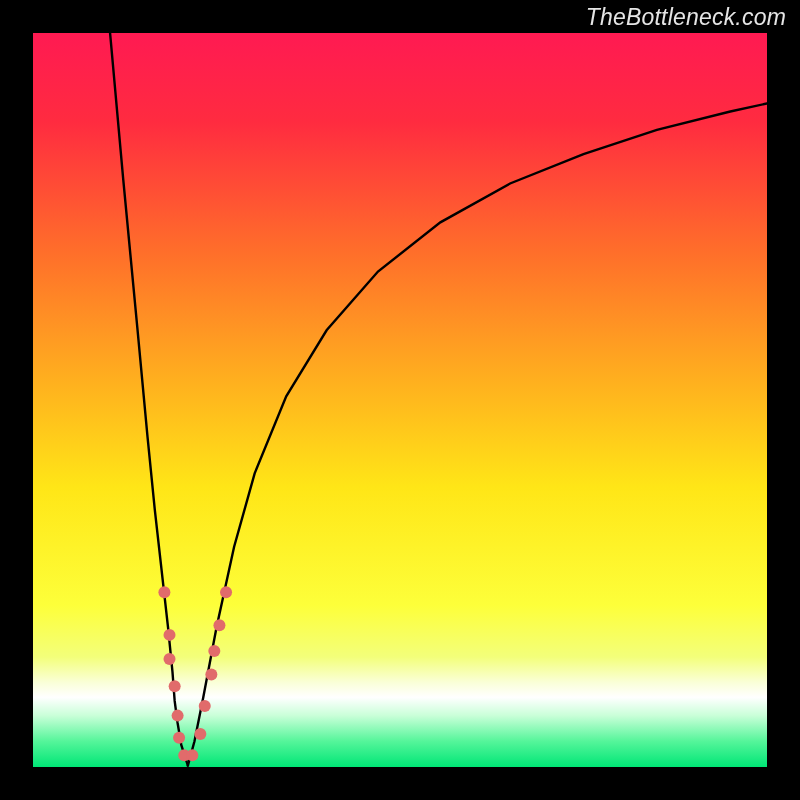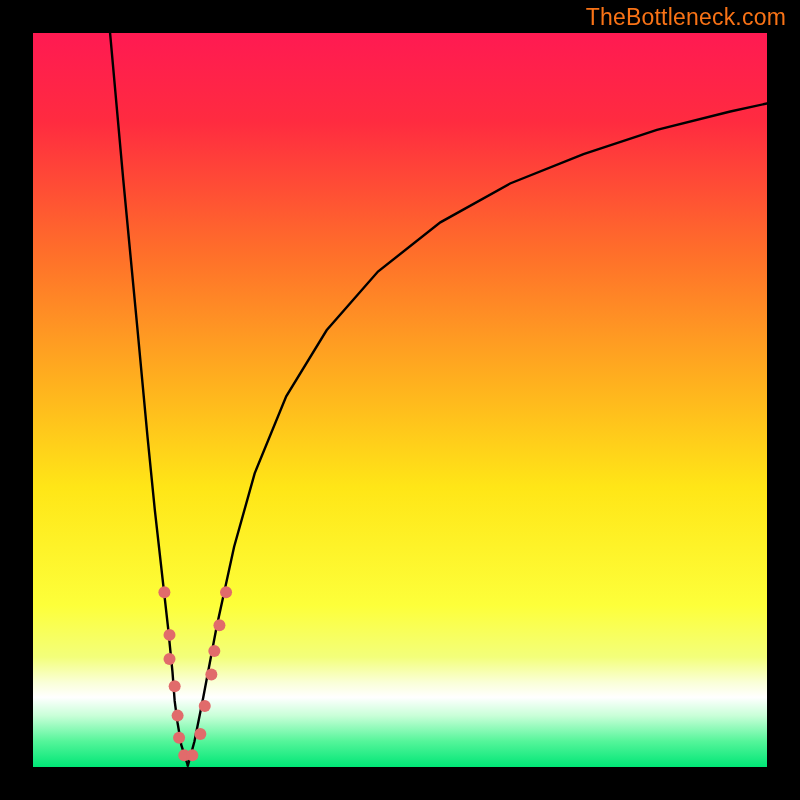--- a/index.html
+++ b/index.html
@@ -9,24 +9,25 @@
   background: #000;
   position: relative;
   overflow: hidden;
   font-family: Arial, Helvetica, sans-serif;
 }
 .watermark {
   position: absolute;
   top: 4px;
   right: 14px;
   font-size: 23px;
-  color: #f97316;
+  color: #e5e5e5;
   font-weight: 400;
   letter-spacing: 0.2px;
   z-index: 10;
+  font-style: italic;
 }
 .plot-frame {
   position: absolute;
   left: 33px;
   top: 33px;
   width: 734px;
   height: 734px;
   background: #000;
 }
 .gradient {

